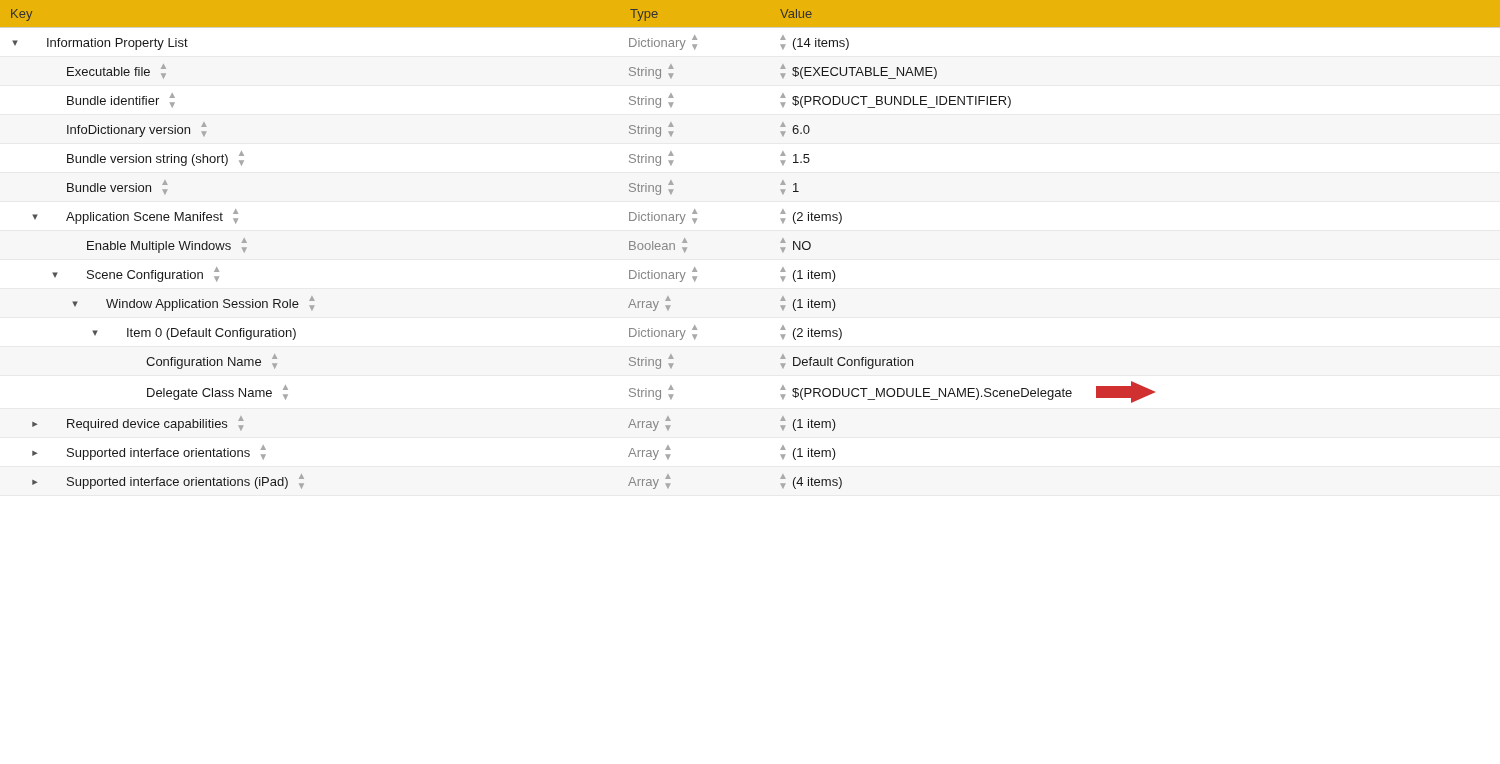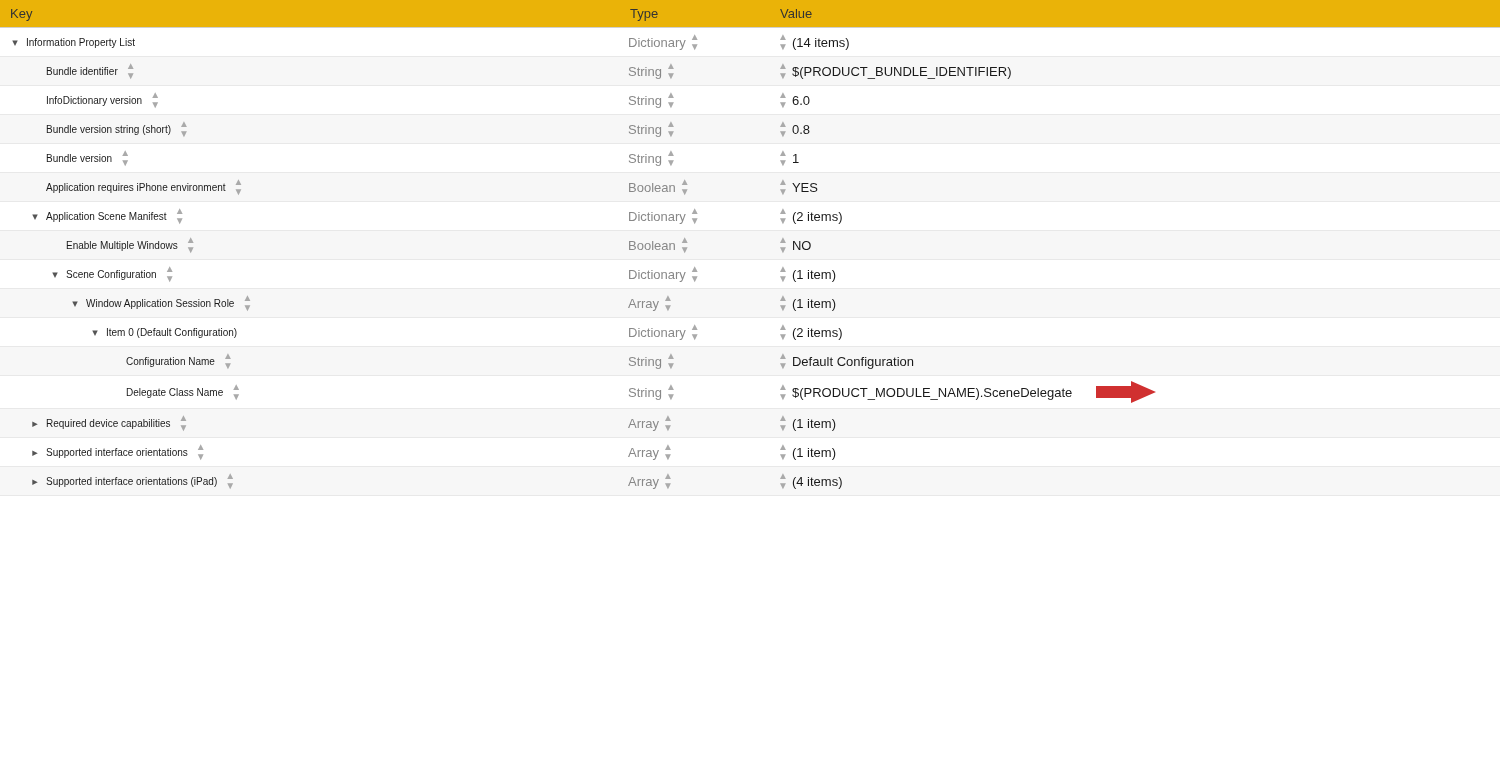--- a/index.html
+++ b/index.html
@@ -104,21 +104,22 @@
 
     .type-updown {
       color: #aaa;
       font-size: 10px;
       display: inline-flex;
       flex-direction: column;
       line-height: 1;
     }
 
     .key-text {
-      font-size: 10px;
+      font-size: 13px;
+      margin-left: 20px;
     }
 
     .red-arrow {
       display: inline-block;
       margin-left: 20px;
       vertical-align: middle;
     }
 
     .red-arrow svg {
       vertical-align: middle;
@@ -153,20 +154,41 @@
           <div class="value-cell">
             <span class="type-updown updown-icon" style="cursor: pointer;">▲<br>▼</span>
             <span>(14 items)</span>
           </div>
         </td>
       </tr>
       <tr>
         <td>
           <div class="key-cell indent-1">
             <span class="toggle-icon"></span>
+            <span class="key-text">Executable file</span>
+            <span class="type-updown" style="margin-left: 4px; cursor: pointer;">▲<br>▼</span>
+          </div>
+        </td>
+        <td>
+          <div class="type-cell">
+            <span>String</span>
+            <span class="type-updown" style="cursor: pointer;">▲<br>▼</span>
+          </div>
+        </td>
+        <td>
+          <div class="value-cell">
+            <span class="type-updown updown-icon" style="cursor: pointer;">▲<br>▼</span>
+            <span>$(EXECUTABLE_NAME)</span>
+          </div>
+        </td>
+      </tr>
+      <tr>
+        <td>
+          <div class="key-cell indent-1">
+            <span class="toggle-icon"></span>
             <span class="key-text">Bundle identifier</span>
             <span class="type-updown" style="margin-left: 4px; cursor: pointer;">▲<br>▼</span>
           </div>
         </td>
         <td>
           <div class="type-cell">
             <span>String</span>
             <span class="type-updown" style="cursor: pointer;">▲<br>▼</span>
           </div>
         </td>
@@ -208,21 +230,21 @@
         </td>
         <td>
           <div class="type-cell">
             <span>String</span>
             <span class="type-updown" style="cursor: pointer;">▲<br>▼</span>
           </div>
         </td>
         <td>
           <div class="value-cell">
             <span class="type-updown updown-icon" style="cursor: pointer;">▲<br>▼</span>
-            <span>0.8</span>
+            <span>1.5</span>
           </div>
         </td>
       </tr>
       <tr>
         <td>
           <div class="key-cell indent-1">
             <span class="toggle-icon"></span>
             <span class="key-text">Bundle version</span>
             <span class="type-updown" style="margin-left: 4px; cursor: pointer;">▲<br>▼</span>
           </div>
@@ -230,41 +252,20 @@
         <td>
           <div class="type-cell">
             <span>String</span>
             <span class="type-updown" style="cursor: pointer;">▲<br>▼</span>
           </div>
         </td>
         <td>
           <div class="value-cell">
             <span class="type-updown updown-icon" style="cursor: pointer;">▲<br>▼</span>
             <span>1</span>
-          </div>
-        </td>
-      </tr>
-      <tr>
-        <td>
-          <div class="key-cell indent-1">
-            <span class="toggle-icon"></span>
-            <span class="key-text">Application requires iPhone environment</span>
-            <span class="type-updown" style="margin-left: 4px; cursor: pointer;">▲<br>▼</span>
-          </div>
-        </td>
-        <td>
-          <div class="type-cell">
-            <span>Boolean</span>
-            <span class="type-updown" style="cursor: pointer;">▲<br>▼</span>
-          </div>
-        </td>
-        <td>
-          <div class="value-cell">
-            <span class="type-updown updown-icon" style="cursor: pointer;">▲<br>▼</span>
-            <span>YES</span>
           </div>
         </td>
       </tr>
       <tr>
         <td>
           <div class="key-cell indent-1">
             <span class="toggle-icon">▾</span>
             <span class="key-text">Application Scene Manifest</span>
             <span class="type-updown" style="margin-left: 4px; cursor: pointer;">▲<br>▼</span>
           </div>

